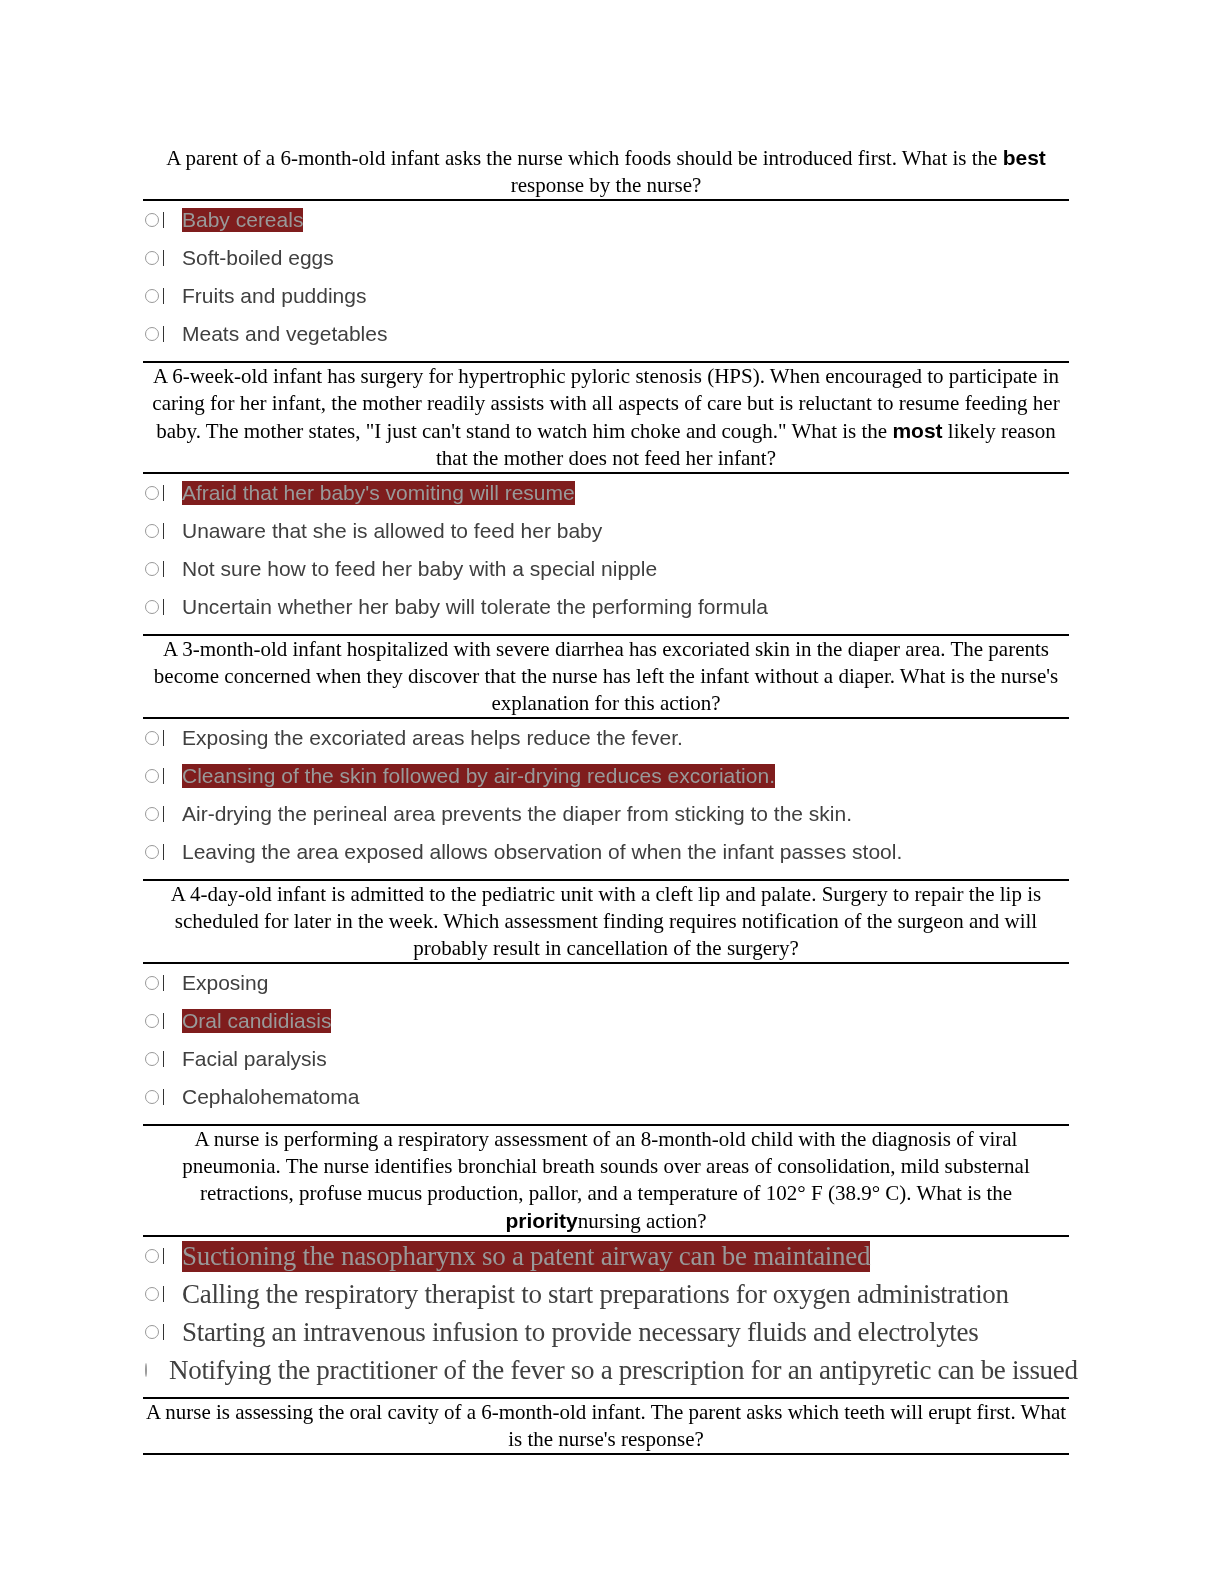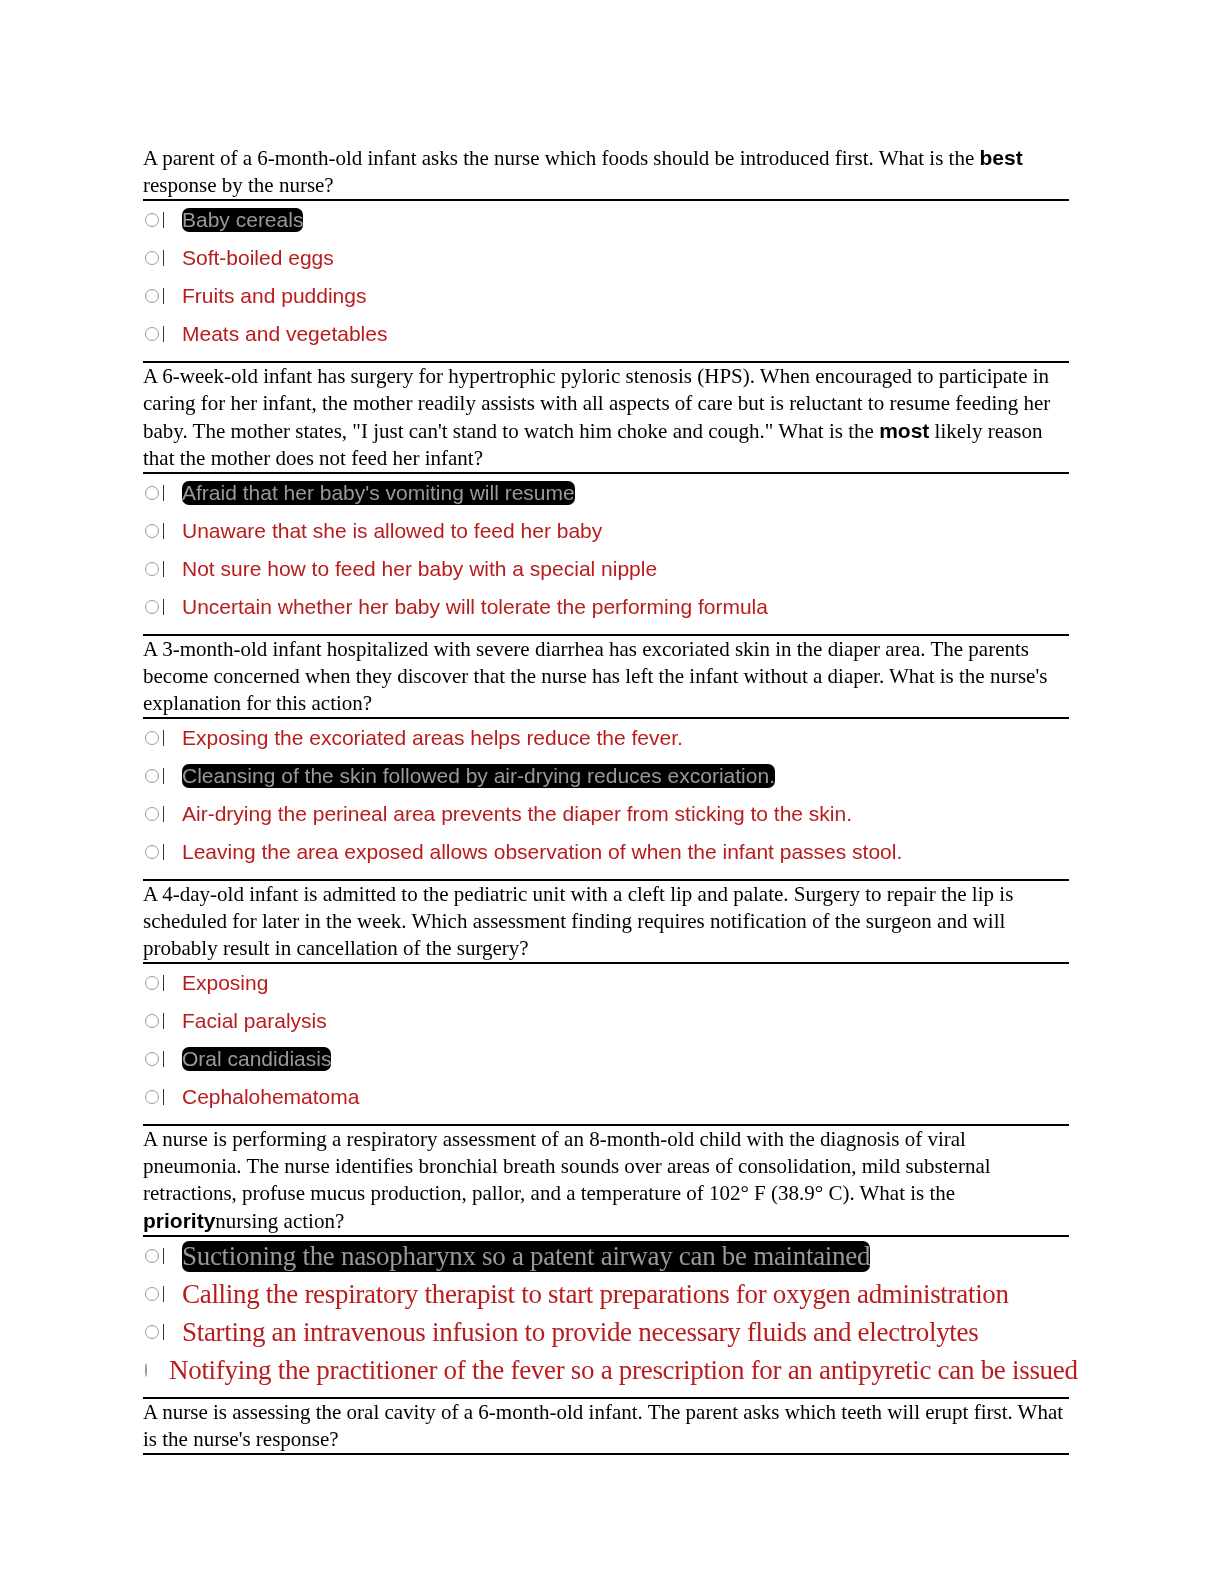--- a/index.html
+++ b/index.html
@@ -1,30 +1,30 @@
 <!DOCTYPE html>
 <html><head>
 <meta charset="utf-8">
 <style>
   html, body { margin:0; padding:0; background:#ffffff; }
   body { width:1224px; height:1584px; position:relative; overflow:hidden; }
   .page { position:absolute; left:143px; top:144px; width:926px; }
   .question {
     font-family:"Liberation Serif", serif; font-size:21px; line-height:27px; color:#000;
-    border-bottom:2px solid #000; padding-bottom:0;
+    border-bottom:2px solid #000; padding-bottom:0;text-align:center;
   }
   .question .kw { font-family:"Liberation Sans", sans-serif; font-weight:bold; }
   .sep { border-top:2px solid #000; margin-top:8px; }
   .options { margin:0; padding:0; }
   .opt { display:flex; align-items:center; height:38px; }
   .opt .radio { width:14px; height:14px; border-radius:50%; border:1.5px solid #999; margin-left:2px; position:relative; box-sizing:border-box; }
   .opt .bar { width:1px; height:16px; background:#333; margin-left:4px; margin-right:18px; }
-  .opt .label { font-family:"Liberation Sans", sans-serif; font-size:21px; color:#b91c1c; white-space:nowrap; }
+  .opt .label { font-family:"Liberation Sans", sans-serif; font-size:21px; color:#404040; white-space:nowrap; }
   .opt .label.serif { font-family:"Liberation Serif", serif; font-size:27px; letter-spacing:-0.3px; }
-  .opt .label.hl { background:#000000; color:#999;border-radius:7px; }
+  .opt .label.hl { background:#7f1d1d; color:#999; }
   .block { margin-bottom:0; }
 </style>
 </head>
 <body>
 
 <div class="page">
 
   <div class="block">
     <div class="question"><span>A parent of a 6-month-old infant asks the nurse which foods should be introduced first. What is the </span><span class="kw">best</span><span> response by the nurse?</span></div>
     <div class="options">
@@ -110,26 +110,26 @@
     <div class="question"><span>A 4-day-old infant is admitted to the pediatric unit with a cleft lip and palate. Surgery to repair the lip is scheduled for later in the week. Which assessment finding requires notification of the surgeon and will probably result in cancellation of the surgery?</span></div>
     <div class="options">
       <div class="opt">
           <span class="radio"></span>
           <span class="bar"></span>
           <span class="label">Exposing</span>
         </div>
       <div class="opt">
           <span class="radio"></span>
           <span class="bar"></span>
-          <span class="label">Facial paralysis</span>
+          <span class="label hl">Oral candidiasis</span>
         </div>
       <div class="opt">
           <span class="radio"></span>
           <span class="bar"></span>
-          <span class="label hl">Oral candidiasis</span>
+          <span class="label">Facial paralysis</span>
         </div>
       <div class="opt">
           <span class="radio"></span>
           <span class="bar"></span>
           <span class="label">Cephalohematoma</span>
         </div>
     </div>
     <div class="sep"></div>
   </div>
 

